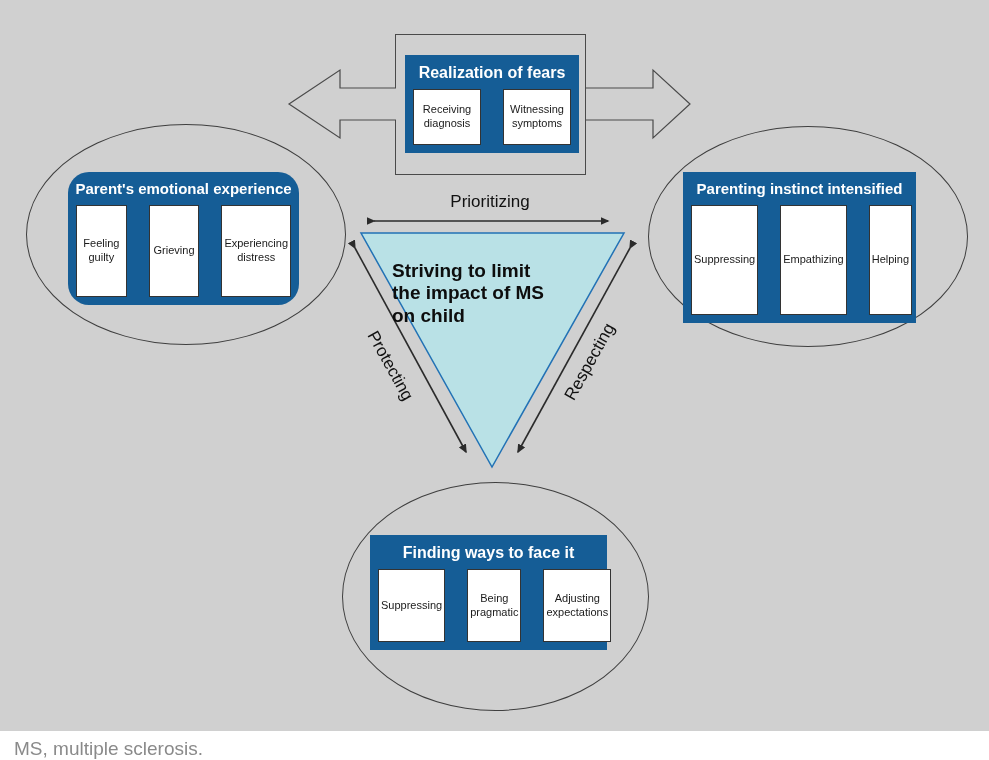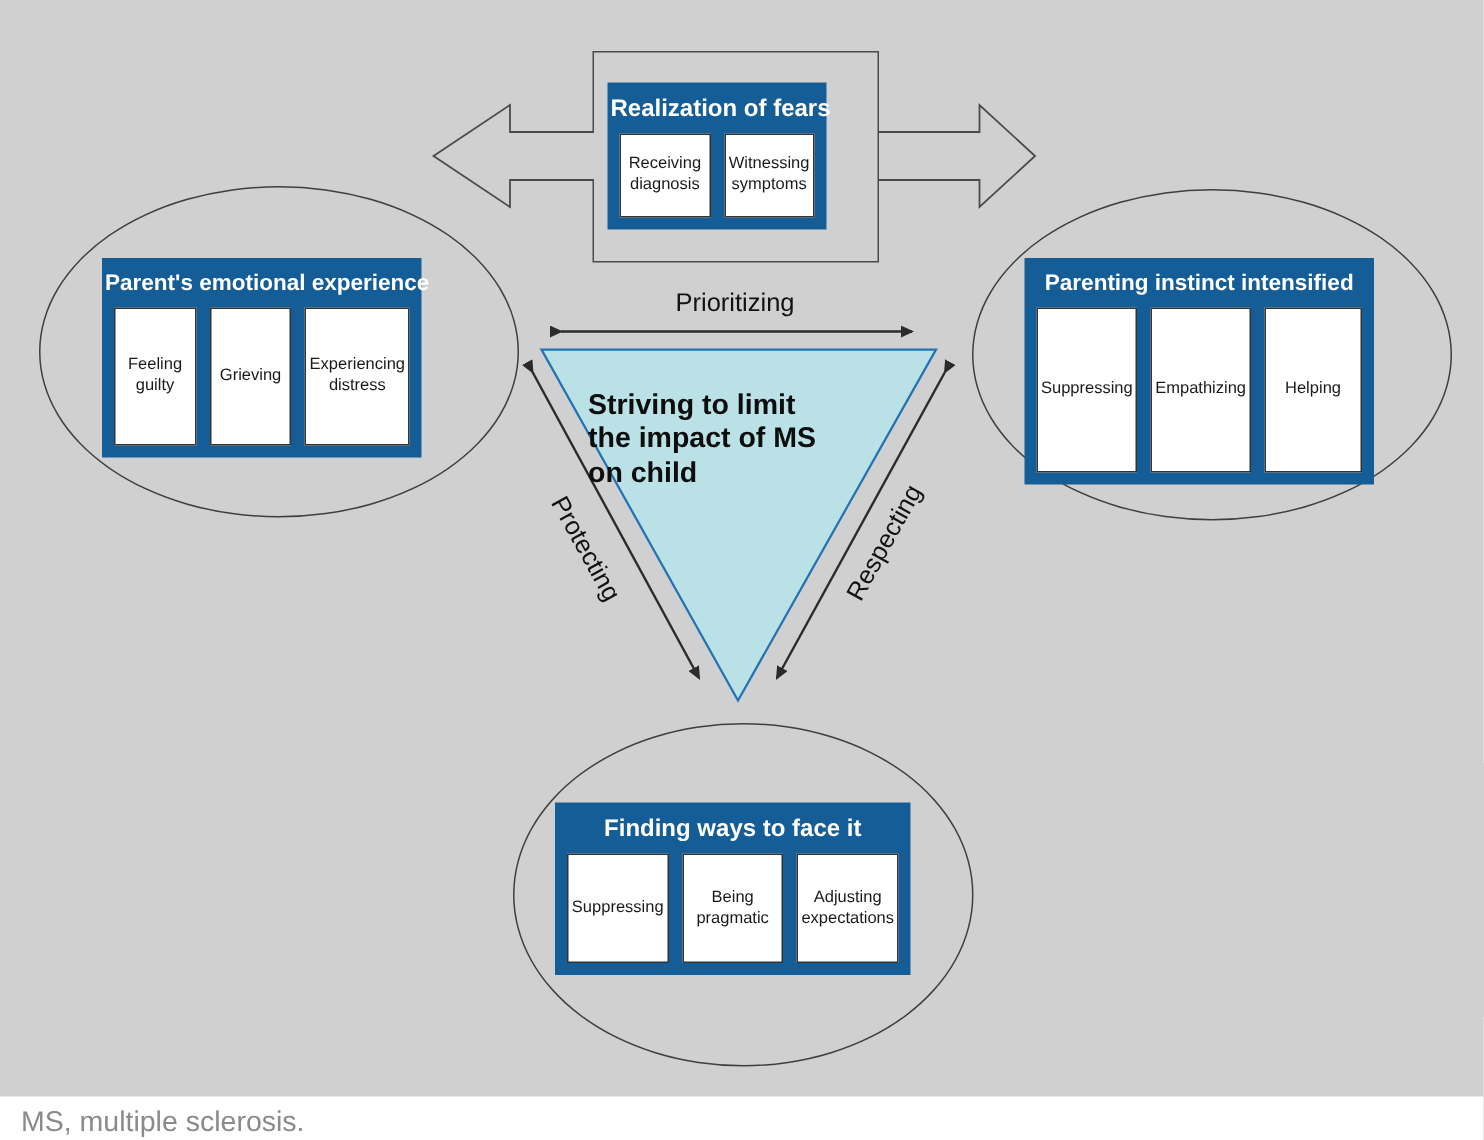--- a/index.html
+++ b/index.html
@@ -20,30 +20,30 @@
     position:absolute;border:1px solid #3f3f3f;border-radius:50%;
     box-sizing:border-box;background:transparent;
   }
   .ellipse.left{left:26px;top:124px;width:320px;height:221px;}
   .ellipse.right{left:648px;top:126px;width:320px;height:221px;}
   .ellipse.bottom{left:342px;top:482px;width:307px;height:229px;}
   .panel{
     position:absolute;background:#155d96;display:flex;flex-direction:column;
     box-sizing:border-box;
   }
-  .panel.top{left:405px;top:55px;width:146px;height:98px;}
-  .panel.left{left:68px;top:172px;width:213px;height:133px;}
+  .panel.top{left:405px;top:55px;width:174px;height:98px;}
+  .panel.left{left:68px;top:172px;width:231px;height:133px;border-radius:21px;}
   .panel.right{left:683px;top:172px;width:233px;height:151px;}
   .panel.bottom{left:370px;top:535px;width:237px;height:115px;}
   .panel-title{
     color:#ffffff;font-weight:bold;text-align:center;
     padding:8px 2px 7px 2px;font-size:16px;line-height:1.2;white-space:nowrap;
   }
   .panel.left .panel-title,.panel.right .panel-title{font-size:15px;}
-  .boxes{display:flex;flex:1;margin:0 8px 8px 8px;gap:9px;}
+  .boxes{display:flex;flex:1;margin:0 8px 8px 8px;gap:22px;}
   .wbox{
     flex:1;background:#ffffff;border:1px solid #333333;box-sizing:border-box;
     display:flex;align-items:center;justify-content:center;text-align:center;
     font-size:11px;line-height:1.25;color:#1a1a1a;padding:2px;
   }
   .tri-text{
     position:absolute;left:392px;top:260px;width:200px;text-align:left;
     font-weight:bold;font-size:19px;line-height:1.18;color:#0d0d0d;
   }
   .edge-label{

